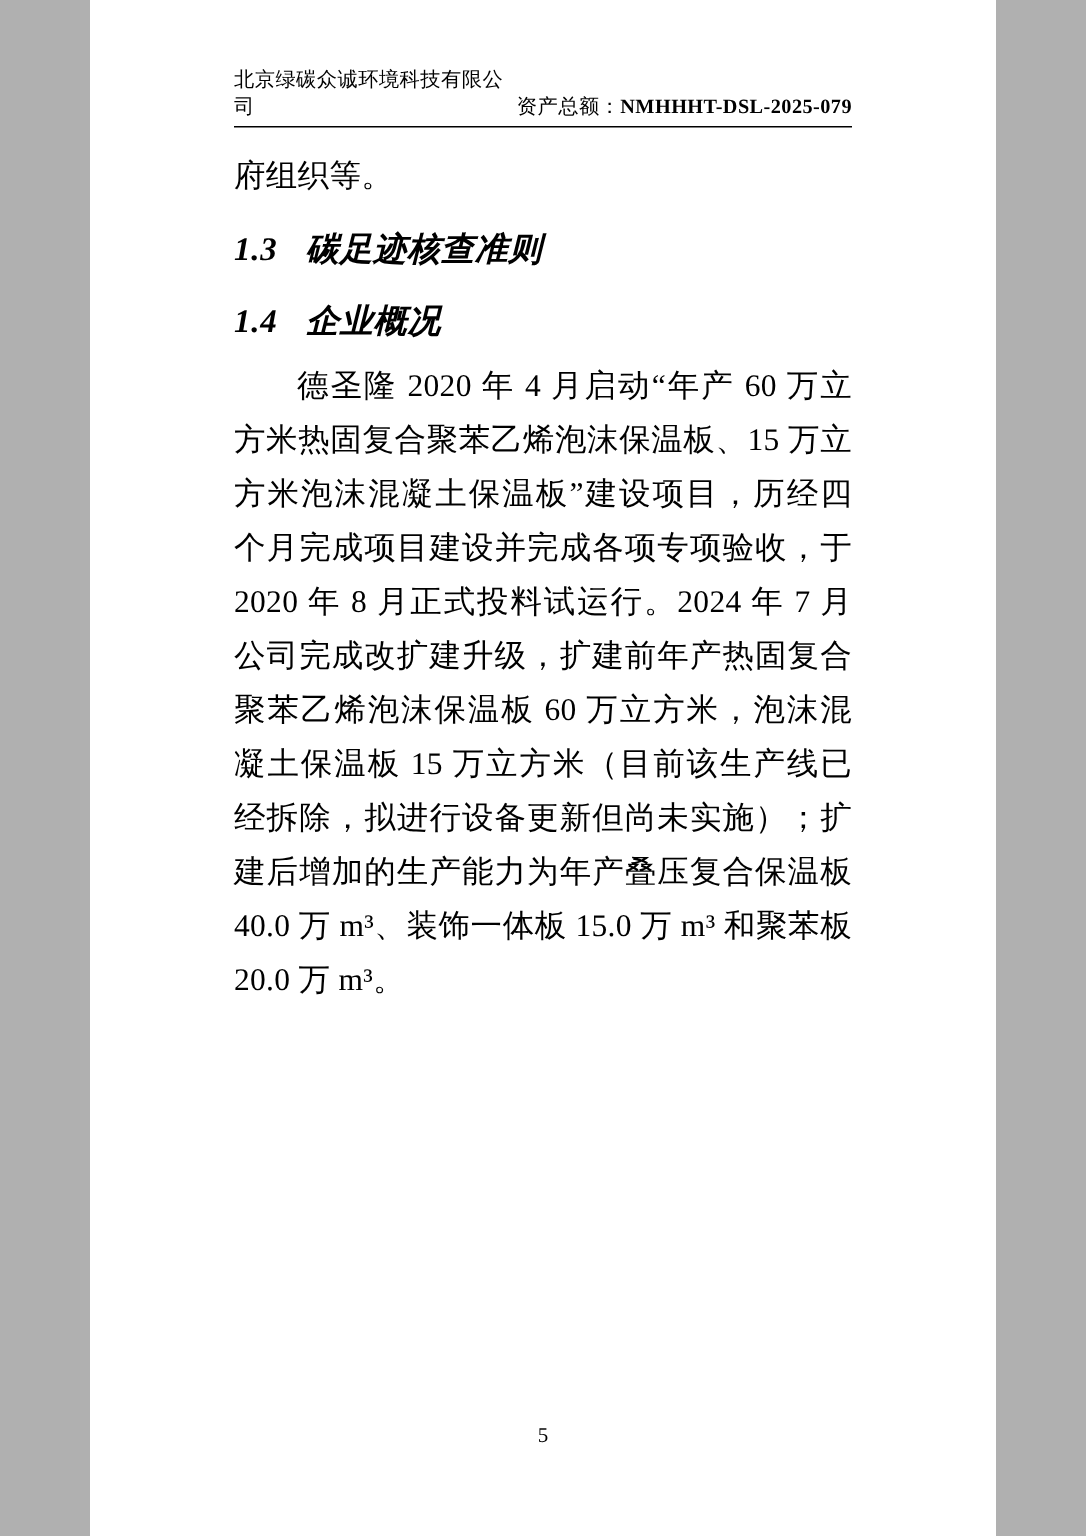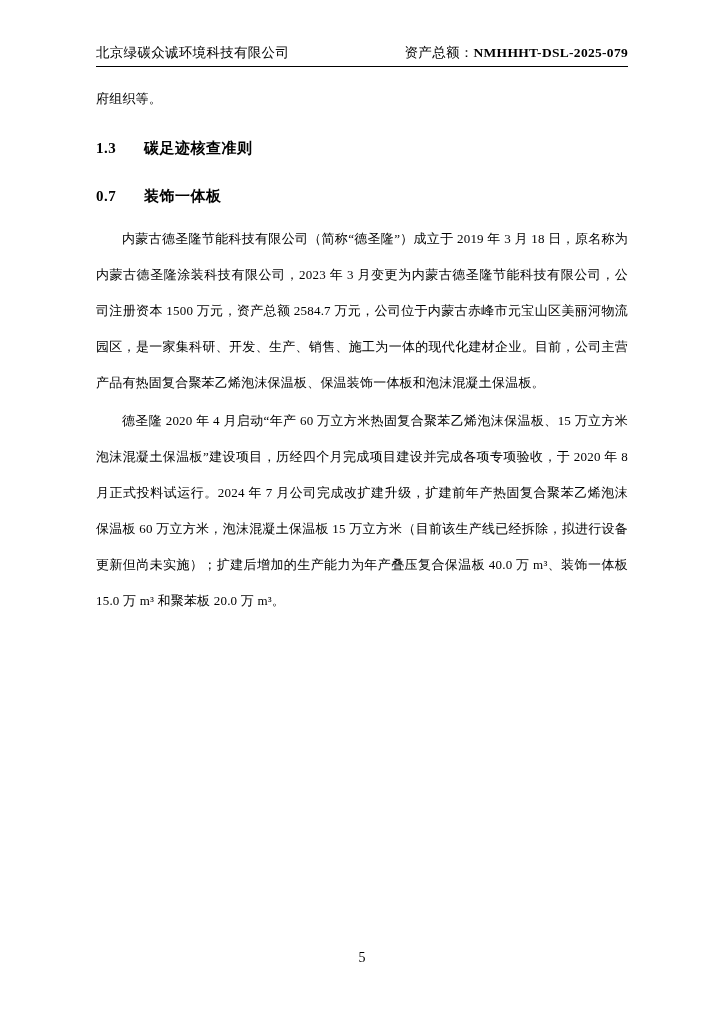--- a/index.html
+++ b/index.html
@@ -1,21 +1,21 @@
 <!DOCTYPE html>
 <html><head>
 <meta charset="utf-8">
 <style>
   html, body {
     margin: 0;
     padding: 0;
     background: #b0b0b0;
   }
   .page {
-    width: 724px;
+    width: 604px;
     height: 1024px;
     background: #ffffff;
     margin: 0 auto;
     position: relative;
     box-sizing: border-box;
     font-family: "Liberation Serif", "DejaVu Serif", serif;
     color: #000000;
     overflow: hidden;
   }
   .content {
@@ -42,38 +42,39 @@
     white-space: nowrap;
   }
   .header-right .code {
     font-weight: bold;
   }
   .body-text {
     margin-top: 14px;
   }
   p.para {
     margin: 0 0 2px 0;
-    font-size: 13px;
+    font-size: 21px;
     line-height: 36px;
     text-align: justify;
     text-justify: inter-ideograph;
     letter-spacing: 0.2px;
   }
   p.indent {
     text-indent: 2em;
   }
   p.noindent {
     text-indent: 0;
   }
   h2.heading {
-    font-size: 15px;
+    font-size: 22px;
     font-weight: bold;
     margin: 14px 0 8px 0;
     line-height: 34px;
     letter-spacing: 0.5px;
+    font-style: italic;
   }
   h2.heading .num {
     display: inline-block;
     min-width: 48px;
   }
   .pagenum {
     position: absolute;
     bottom: 18px;
     left: 0;
     right: 0;
@@ -97,23 +98,22 @@
     <div class="body-text">
 
       <p class="para noindent">府组织等。</p>
 
       <h2 class="heading">
         <span class="num">1.3</span><span>碳足迹核查准则</span>
       </h2>
 
 
       <h2 class="heading">
-        <span class="num">0.7</span><span>装饰一体板</span>
+        <span class="num">1.4</span><span>企业概况</span>
       </h2>
 
-      <p class="para indent">内蒙古德圣隆节能科技有限公司（简称“德圣隆”）成立于 2019 年 3 月 18 日，原名称为内蒙古德圣隆涂装科技有限公司，2023 年 3 月变更为内蒙古德圣隆节能科技有限公司，公司注册资本 1500 万元，资产总额 2584.7 万元，公司位于内蒙古赤峰市元宝山区美丽河物流园区，是一家集科研、开发、生产、销售、施工为一体的现代化建材企业。目前，公司主营产品有热固复合聚苯乙烯泡沫保温板、保温装饰一体板和泡沫混凝土保温板。</p>
       <p class="para indent">德圣隆 2020 年 4 月启动“年产 60 万立方米热固复合聚苯乙烯泡沫保温板、15 万立方米泡沫混凝土保温板”建设项目，历经四个月完成项目建设并完成各项专项验收，于 2020 年 8 月正式投料试运行。2024 年 7 月公司完成改扩建升级，扩建前年产热固复合聚苯乙烯泡沫保温板 60 万立方米，泡沫混凝土保温板 15 万立方米（目前该生产线已经拆除，拟进行设备更新但尚未实施）；扩建后增加的生产能力为年产叠压复合保温板 40.0 万 m³、装饰一体板 15.0 万 m³ 和聚苯板 20.0 万 m³。</p>
 
     </div>
 
     <div class="pagenum">5</div>
   </div>
 </div>
 
 </body></html>

